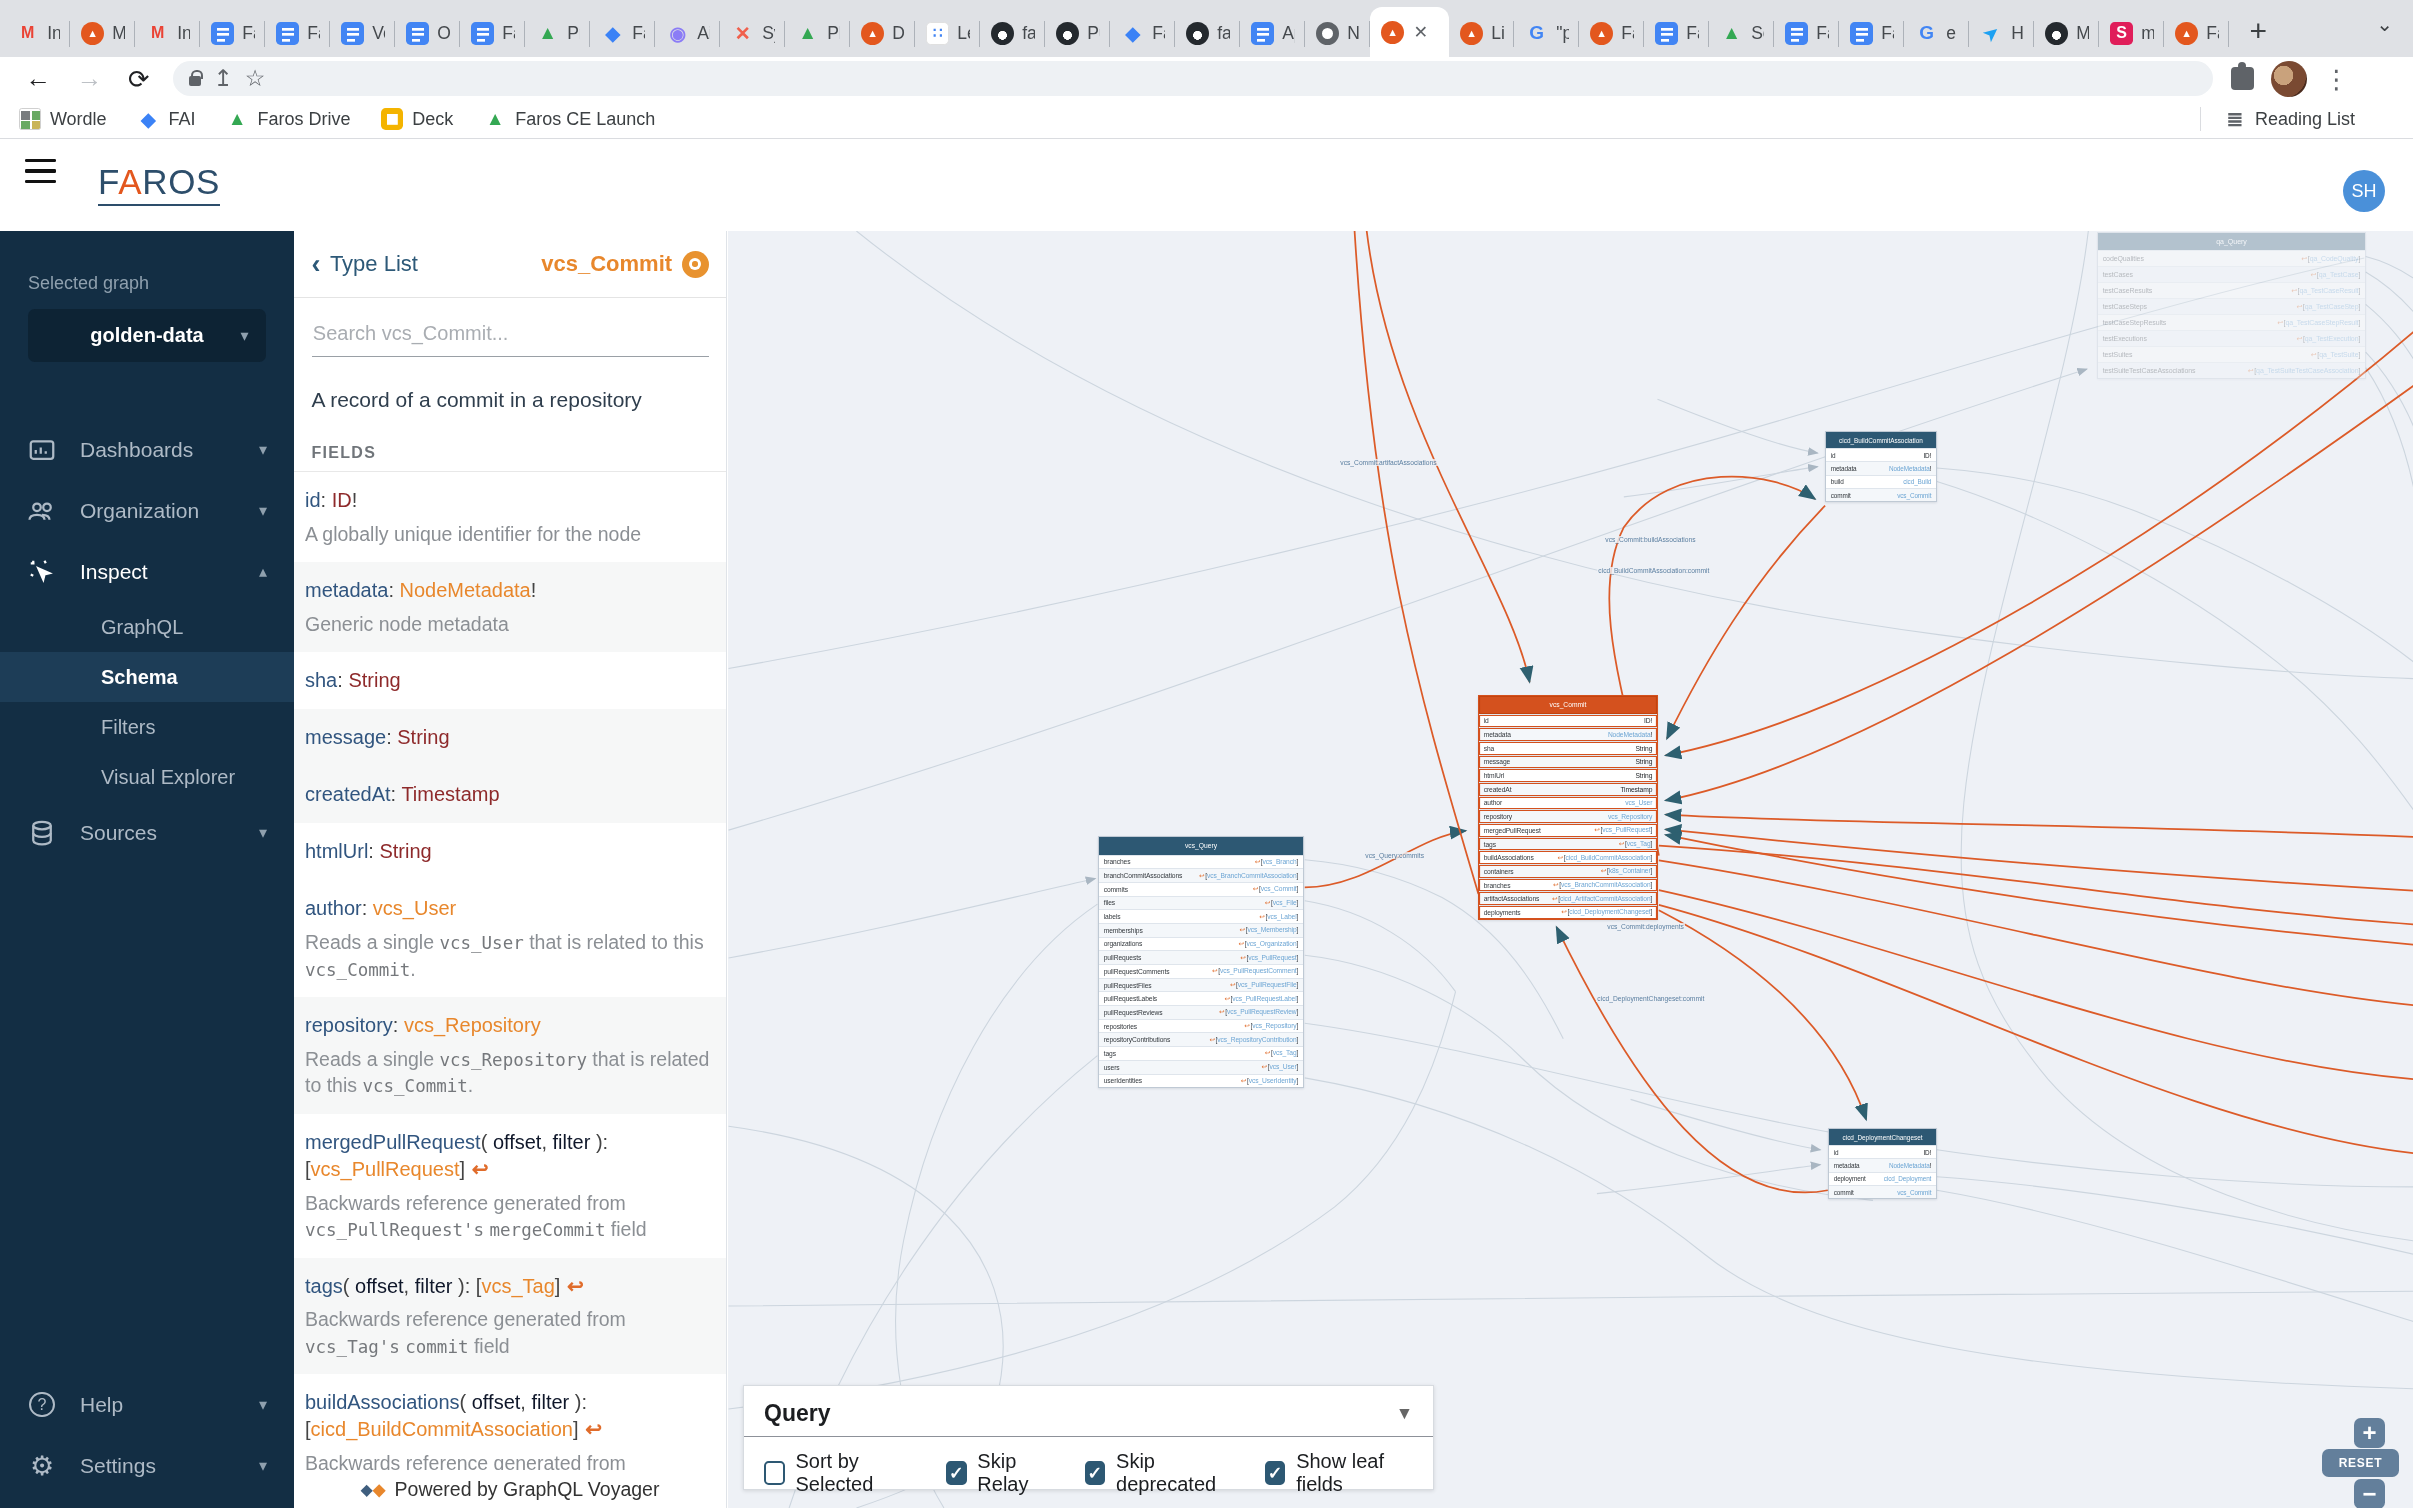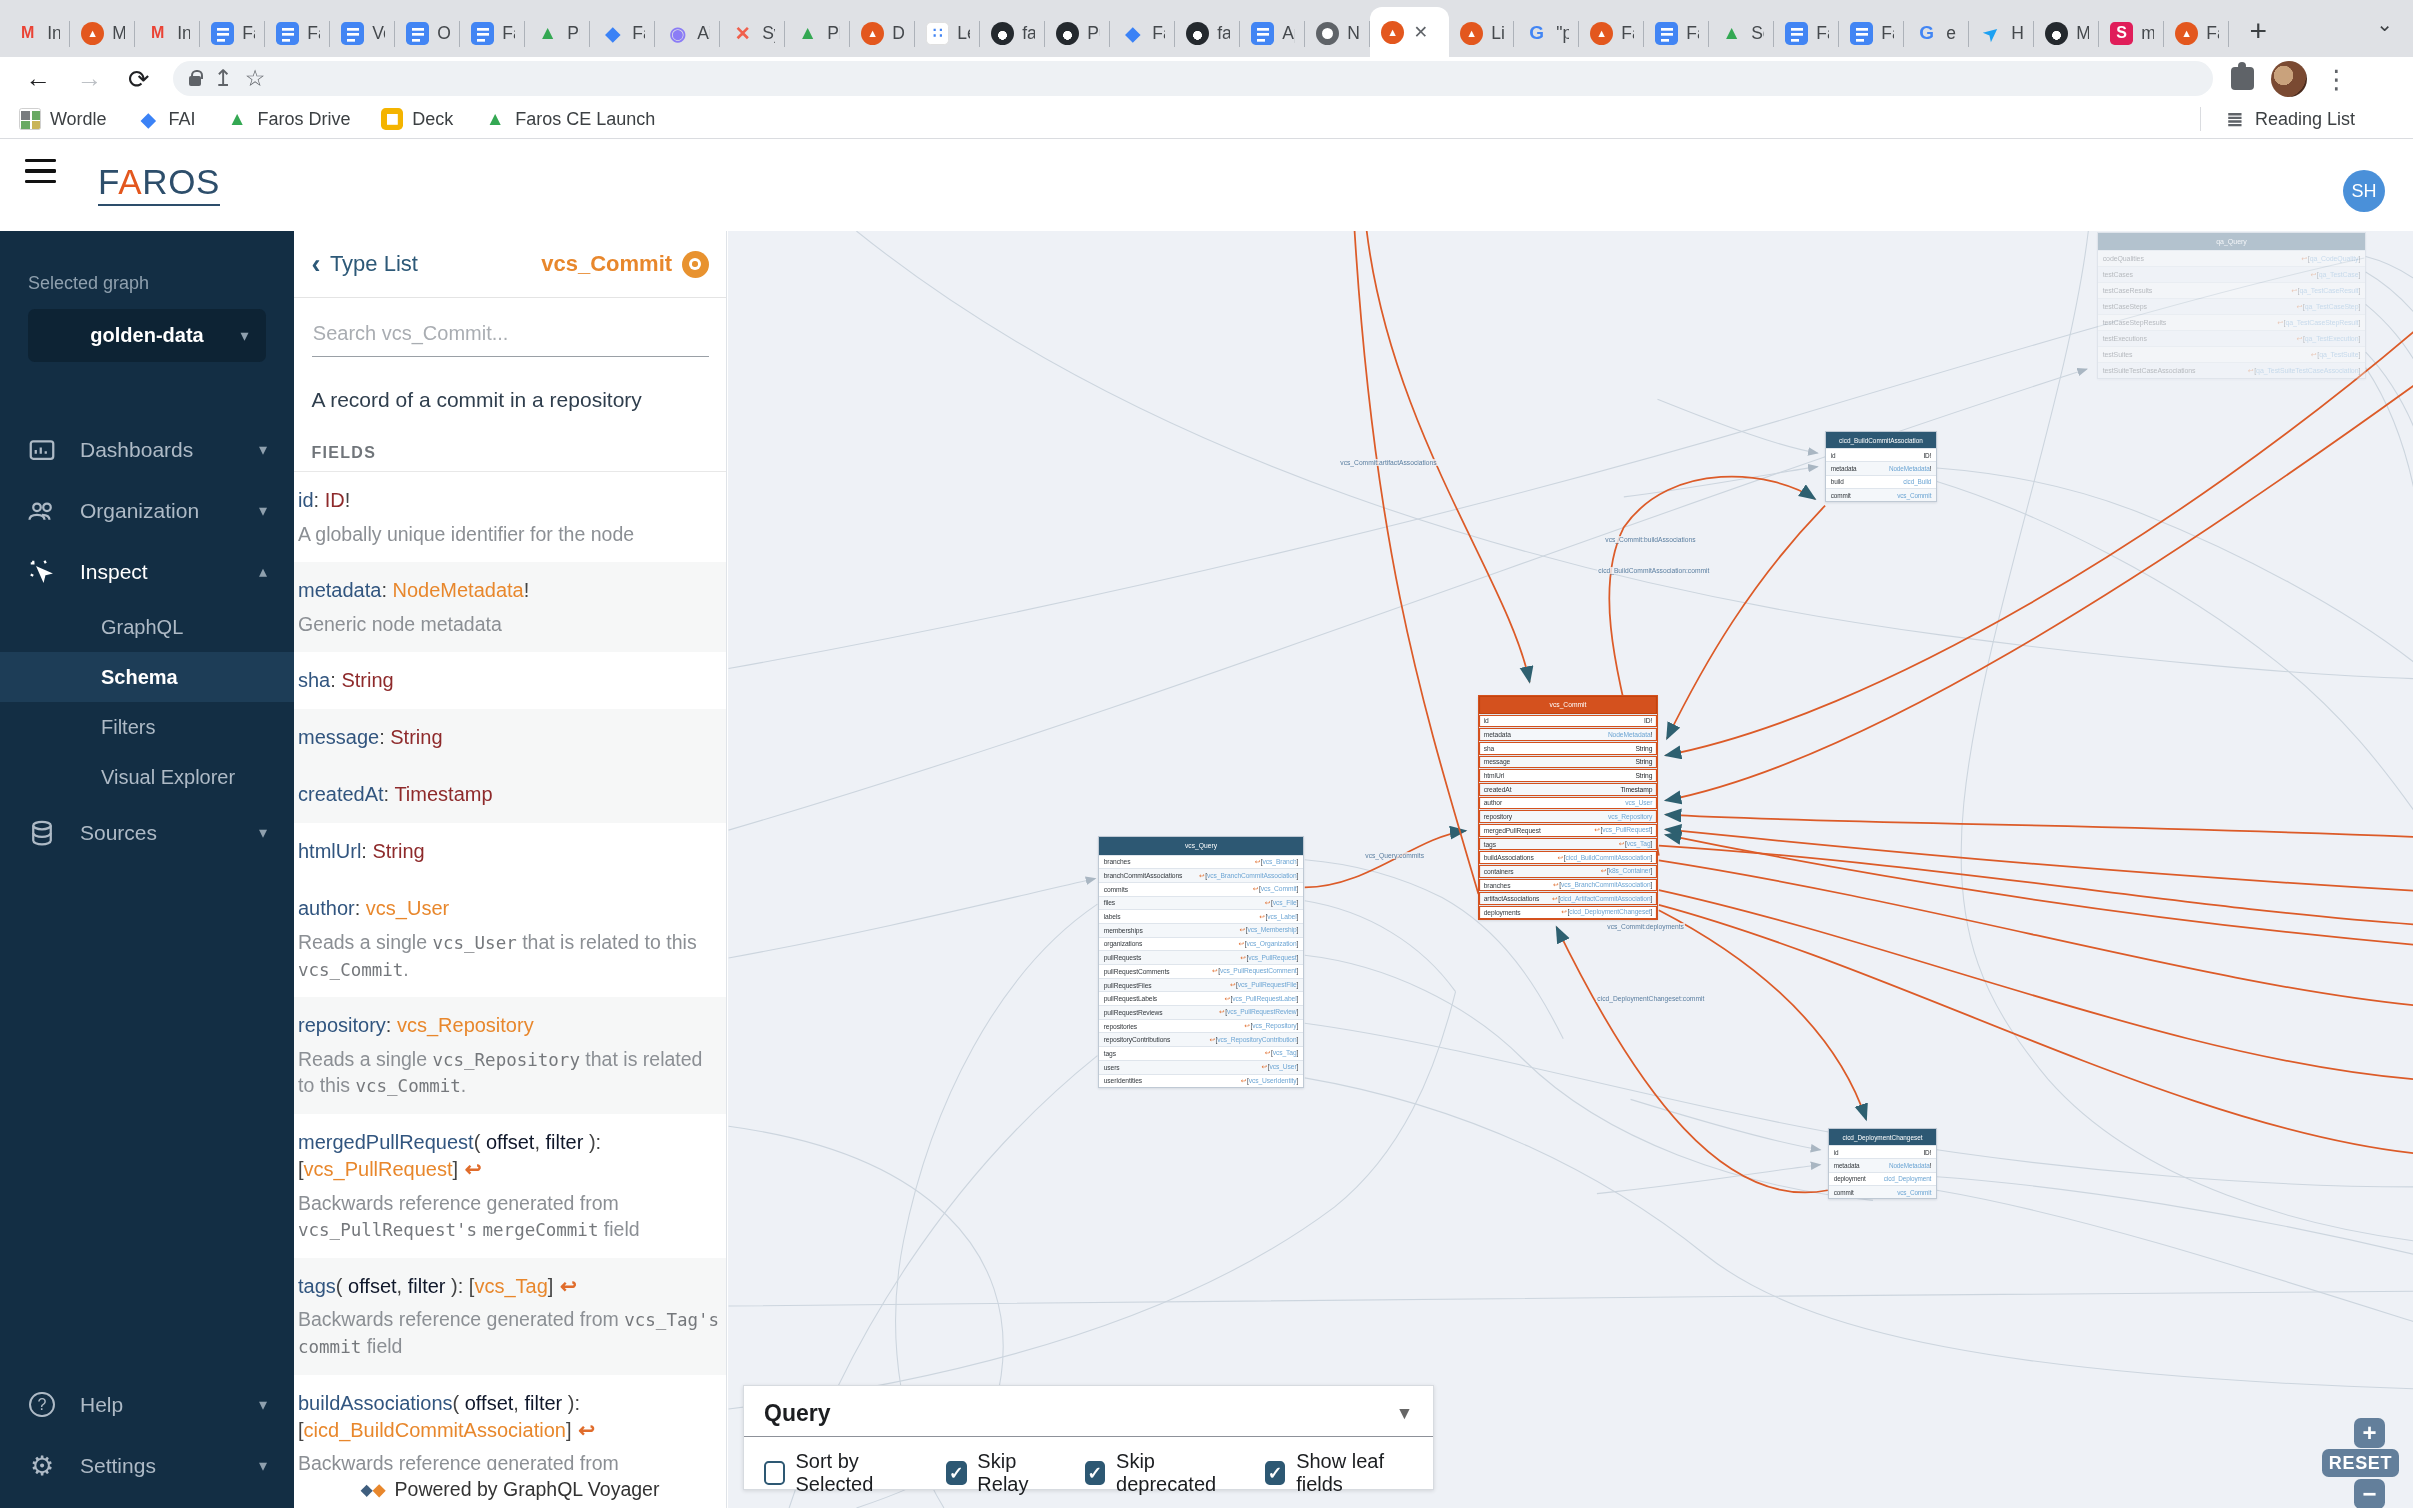--- a/index.html
+++ b/index.html
@@ -107,21 +107,21 @@
   .eye:before{content:"";position:absolute;left:7.4px;top:7.4px;width:12px;height:12px;
     border-radius:50%;background:#fff}
   .eye:after{content:"";position:absolute;left:10.8px;top:10.8px;width:5.4px;height:5.4px;border-radius:50%;background:#e8922f}
   .p-search{padding:20px 17.5px 0}
   .p-search input{width:100%;border:none;outline:none;border-bottom:1.3px solid #9aa0a6;
     font-size:20px;padding:4px 1.3px 10.8px;color:#333;font-family:"Liberation Sans",sans-serif}
   .p-search input::placeholder{color:#a9adb2}
   .p-desc{padding:31px 17.5px 0;font-size:21px;color:#2f3e4d}
   .p-fields-label{padding:32px 17.5px 9.4px;font-size:16px;color:#70757a;font-weight:bold;
     letter-spacing:1.3px;border-bottom:0.7px solid #e8e8e8}
-  .field{padding:15px 4px;font-size:20px;line-height:1.35}
+  .field{padding:15px 11px;font-size:20px;line-height:1.35}
   .field.alt{background:#f6f7f7}
   .fname{color:#31557f}
   .fpunct{color:#444}
   .farg{color:#0f172a}
   .ftype-s{color:#8e2a2b}
   .ftype-o{color:#e8872c}
   .frelay{color:#e06c2b;font-size:20px;margin-left:6.7px;font-weight:bold}
   .fdesc{margin-top:6.7px;color:#8b8f94;font-size:19.5px}
   .fdesc code{font-family:"DejaVu Sans Mono",monospace;font-size:17.5px;color:#75787c}
   .p-footer{position:absolute;left:0;bottom:0;width:100%;height:38px;background:#fff;
@@ -161,21 +161,21 @@
   .qopts{display:flex;align-items:center;gap:28px;padding:13.5px 20px}
   .qopt{display:flex;align-items:center;gap:10.8px;font-size:20px;color:#1c1e21}
   .cbox{width:24px;height:24px;border-radius:4.7px;border:2px solid #2d5873;background:#fff;
     display:flex;align-items:center;justify-content:center;color:#fff;font-size:17.5px;font-weight:bold}
   .cbox.on{background:#2d5873}
 
   
   .zbtn{position:absolute;background:#637f9b;color:#fff;display:flex;align-items:center;
     justify-content:center;border-radius:6.7px;font-weight:bold}
   .z-plus{left:1626px;top:1187px;width:31px;height:30px;font-size:24px}
-  .z-reset{left:1594px;top:1218px;width:77px;height:28px;font-size:18px;letter-spacing:0.7px}
+  .z-reset{left:1594px;top:1218px;width:77px;height:28px;font-size:12px;letter-spacing:0.7px}
   .z-minus{left:1626px;top:1248px;width:31px;height:30px;font-size:24px}
 </style>
 </head>
 <body>
 
 <div class="tabstrip">
     <div class="tab">
       <span class="fav fav-gmail">M</span>
       <span class="tlabel">In</span>
     </div>

